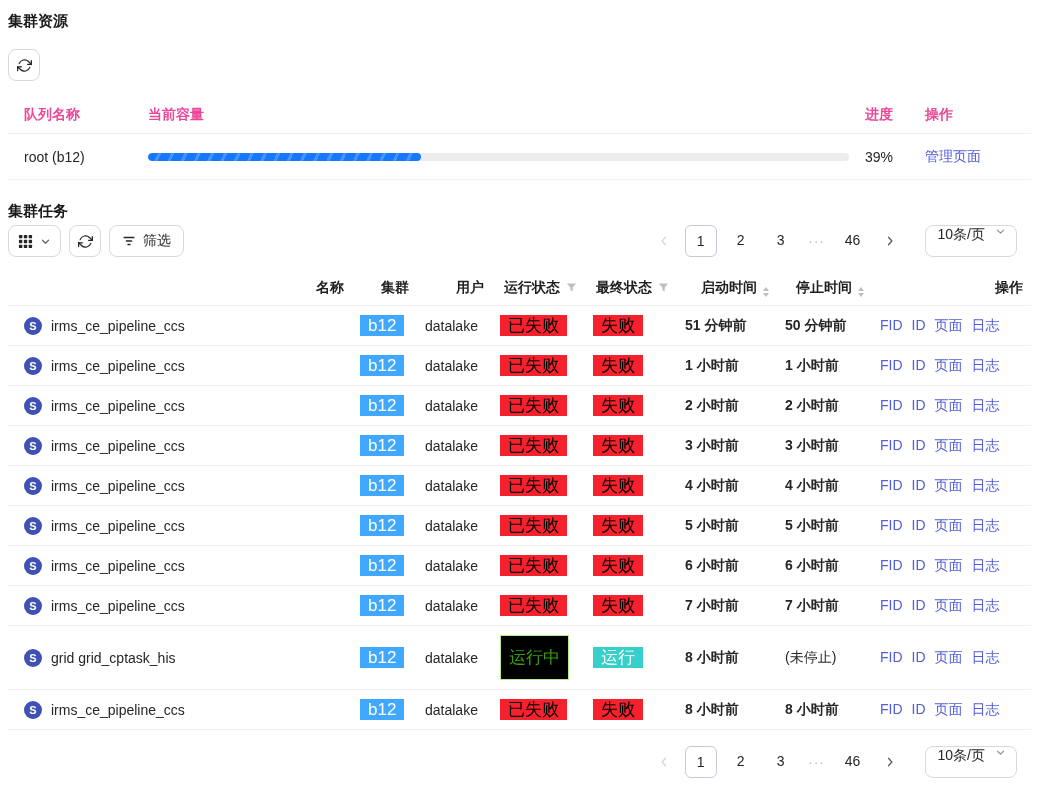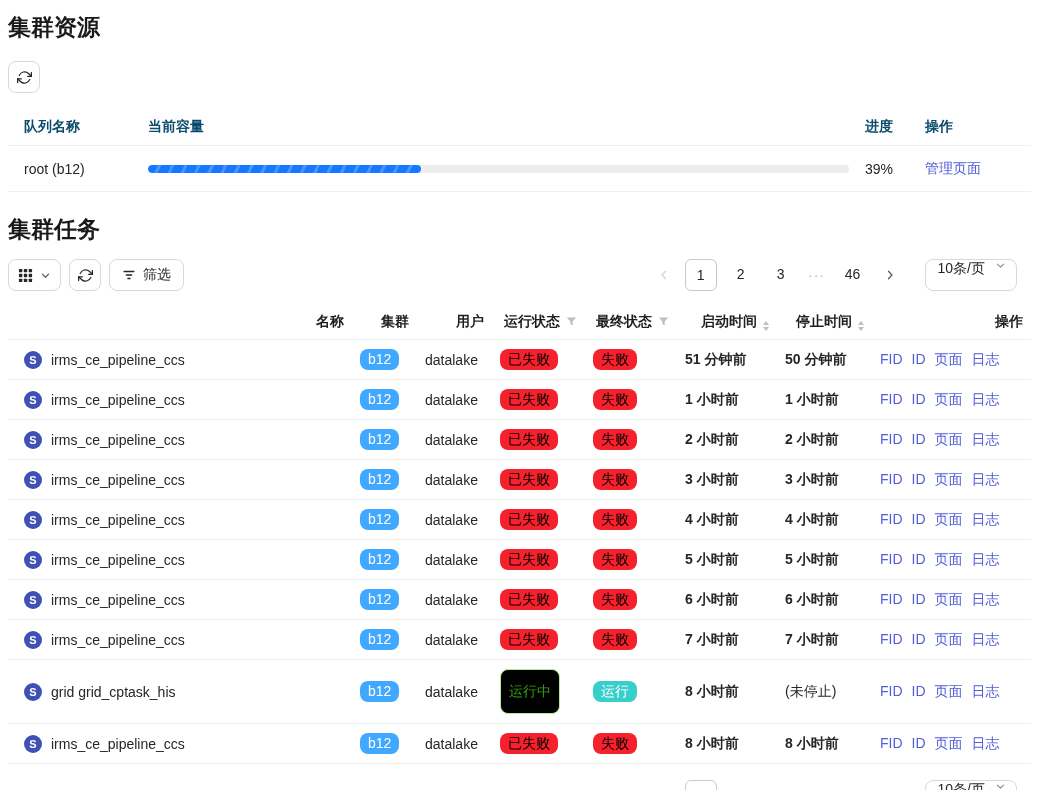--- a/index.html
+++ b/index.html
@@ -6,44 +6,44 @@
   :root{
     --link:#515cd9; --blue:#1677ff; --green:#52c41a; --red:#f5222d;
     --badge-blue:#40a9ff; --cyan:#36cfc9; --avatar:#3f51b5;
     --border:#f0f0f0; --ctl-border:#d9d9d9; --text:#262626;
   }
   body{width:1039px;height:790px;background:#fff;overflow:hidden;
        font-family:"Liberation Sans","DejaVu Sans",sans-serif;font-size:14px;color:var(--text)}
   a{color:var(--link);text-decoration:none}
   .page{padding:12px 8px 0}
 
-  .section-title{font-size:23px;font-weight:700;color:#1a1a1a}
+  .section-title{font-size:15px;font-weight:700;color:#1a1a1a}
 
   
   .btn{display:inline-flex;align-items:center;justify-content:center;gap:7px;height:32px;
        padding:0 12px;background:#fff;border:1px solid var(--ctl-border);border-radius:8px;
        font-size:14px;color:var(--text);cursor:pointer}
   .icon-btn{width:32px;padding:0}
   .select{display:inline-flex;gap:10px;height:32px;padding:0 10px 0 12px;
        border:1px solid var(--ctl-border);border-radius:8px;background:#fff;cursor:pointer;white-space:nowrap}
 
   
   .res-refresh{margin-top:18px}
   .res-table{margin-top:16px}
   .res-row{display:grid;grid-template-columns:108px 1fr 44px 90px;column-gap:16px;
        align-items:center;padding:0 16px;border-bottom:1px solid var(--border)}
-  .res-head{height:37px;font-weight:700;color:#0c4a6e}
+  .res-head{height:37px;font-weight:700;color:#ec4899}
   .res-data{height:46px}
   .progress-track{height:8px;border-radius:4px;background:#ededed;overflow:hidden}
   .progress-fill{height:100%;border-radius:4px;width:0;
        background:repeating-linear-gradient(115deg,var(--blue) 0 9px,#4695ff 9px 12px)}
 
   
   .tasks-title{margin-top:22px}
-  .toolbar{display:flex;align-items:center;margin-top:14px;padding-right:14px}
+  .toolbar{display:flex;align-items:center;margin-top:4px;padding-right:14px}
   .toolbar .gap8{margin-left:8px}
   .summary{margin-left:13px;white-space:nowrap}
   .num{font-weight:700}
   .num-blue{color:var(--blue)} .num-green{color:var(--green)} .num-red{color:var(--red)}
   .spacer{flex:1}
 
   .pager{display:flex;align-items:center;gap:8px}
   .pg-btn{width:26px;height:32px;display:inline-flex;align-items:center;justify-content:center;
        color:#595959;cursor:pointer}
   .pg-btn.disabled{color:#d4d4d4}
@@ -55,21 +55,21 @@
   
   .tasks-table{width:100%;border-collapse:collapse;table-layout:fixed;margin-top:14px}
   .tasks-table th{font-weight:700;color:#1f1f1f;text-align:right;padding:8px;white-space:nowrap;
        border-bottom:1px solid var(--border)}
   .tasks-table td{padding:9px 8px;white-space:nowrap;overflow:hidden;text-overflow:ellipsis;
        border-bottom:1px solid var(--border)}
   .tasks-table th:first-child,.tasks-table td:first-child{padding-left:16px}
   .name-cell{display:flex;align-items:center;gap:9px}
   .avatar{width:18px;height:18px;border-radius:50%;background:var(--avatar);color:#fff;
        font-size:11px;font-weight:700;display:inline-flex;align-items:center;justify-content:center;flex:0 0 18px}
-  .tag{display:inline-block;padding:1px 8px;border-radius:8px;font-size:14px;line-height:19px}
+  .tag{display:inline-block;padding:1px 8px;border-radius:0;font-size:17px;line-height:19px}
   .tag-cluster{background:var(--badge-blue);color:#fff}
   .tag-red{background:var(--red);color:#000000}
   .tag-green-outline{background:#000000;border:1px solid #b7eb8f;color:#389e0d;padding:12px 8px}
   .tag-cyan{background:var(--cyan);color:#fff}
   .time-cell{font-weight:700}
   .time-cell.nw{font-weight:400}
   .actions-cell a{margin-right:9px}
 
   .th-icon{display:inline-block;margin-left:6px;vertical-align:-1px;cursor:pointer}
   .sorter{display:inline-flex;flex-direction:column;gap:2px;margin-left:6px;vertical-align:1px;cursor:pointer}

